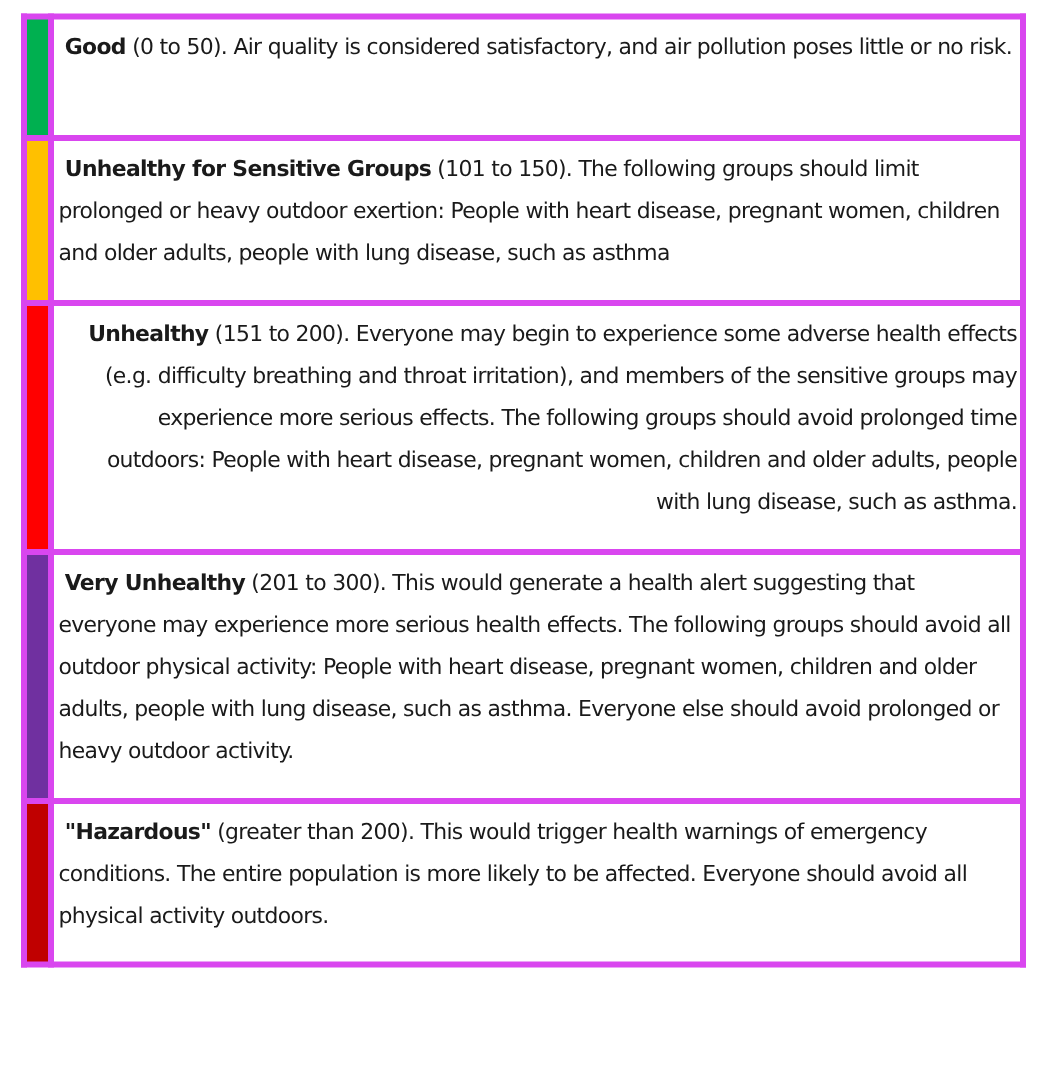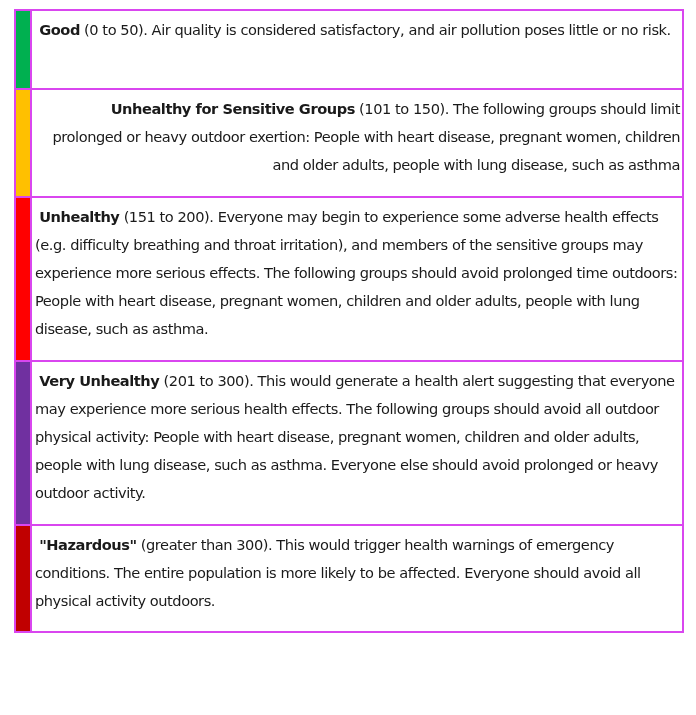--- a/index.html
+++ b/index.html
@@ -6,28 +6,28 @@
     body { width: 696px; height: 715px; position: relative; overflow: hidden; }
     .aqi-table {
       position: absolute; left: 14px; top: 9px;
       width: 670px;
       border-collapse: collapse;
       font-family: "DejaVu Sans", sans-serif;
       font-size: 14.6px;
       color: #1a1a1a;
       letter-spacing: -0.45px;
     }
-    .aqi-table td { border: 2px solid #d946ef; vertical-align: top; padding: 0; }
+    .aqi-table td { border: 4px solid #d946ef; vertical-align: top; padding: 0; }
     .aqi-table td.swatch { width: 14px; }
     .aqi-table td.desc { padding: 5px 2px 6px 3px; line-height: 28px; }
     .aqi-table td.desc b { font-weight: bold; }
     .row-good td { height: 66px; }
     .row-moderate td { height: 67px; }
-    .row-usg td { height: 95px; text-align: right; }
-    .row-unhealthy td { height: 151px; }
+    .row-usg td { height: 95px; }
+    .row-unhealthy td { height: 151px; text-align: right; }
     .row-very td { height: 151px; }
     .row-hazardous td { height: 94px; }
   </style>
 </head>
 <body>
 
 <table class="aqi-table">
   <tbody>
     <tr class="row-good">
       <td class="swatch" style="background-color: rgb(0, 176, 80);"></td>
@@ -40,16 +40,16 @@
     <tr class="row-unhealthy">
       <td class="swatch" style="background-color: rgb(255, 0, 0);"></td>
       <td class="desc">&nbsp;<b>Unhealthy</b> <span>(151 to 200)</span><span>. Everyone may begin to experience some adverse health effects (e.g. difficulty breathing and throat irritation), and members of the sensitive groups may experience more serious effects. The following groups should avoid prolonged time outdoors: People with heart disease, pregnant women, children and older adults, people with lung disease, such as asthma.</span></td>
     </tr>
     <tr class="row-very">
       <td class="swatch" style="background-color: rgb(112, 48, 160);"></td>
       <td class="desc">&nbsp;<b>Very Unhealthy</b> <span>(201 to 300)</span><span>. This would generate a health alert suggesting that everyone may experience more serious health effects. The following groups should avoid all outdoor physical activity: People with heart disease, pregnant women, children and older adults, people with lung disease, such as asthma. Everyone else should avoid prolonged or heavy outdoor activity.</span></td>
     </tr>
     <tr class="row-hazardous">
       <td class="swatch" style="background-color: rgb(192, 0, 0);"></td>
-      <td class="desc">&nbsp;<b>"Hazardous"</b> <span>(greater than 300)</span><span>. This would trigger health warnings of emergency conditions. The entire population is more likely to be affected. Everyone should avoid all physical activity outdoors.</span></td>
+      <td class="desc">&nbsp;<b>"Hazardous"</b> <span>(greater than 200)</span><span>. This would trigger health warnings of emergency conditions. The entire population is more likely to be affected. Everyone should avoid all physical activity outdoors.</span></td>
     </tr>
   </tbody>
 </table>
 
 </body></html>

